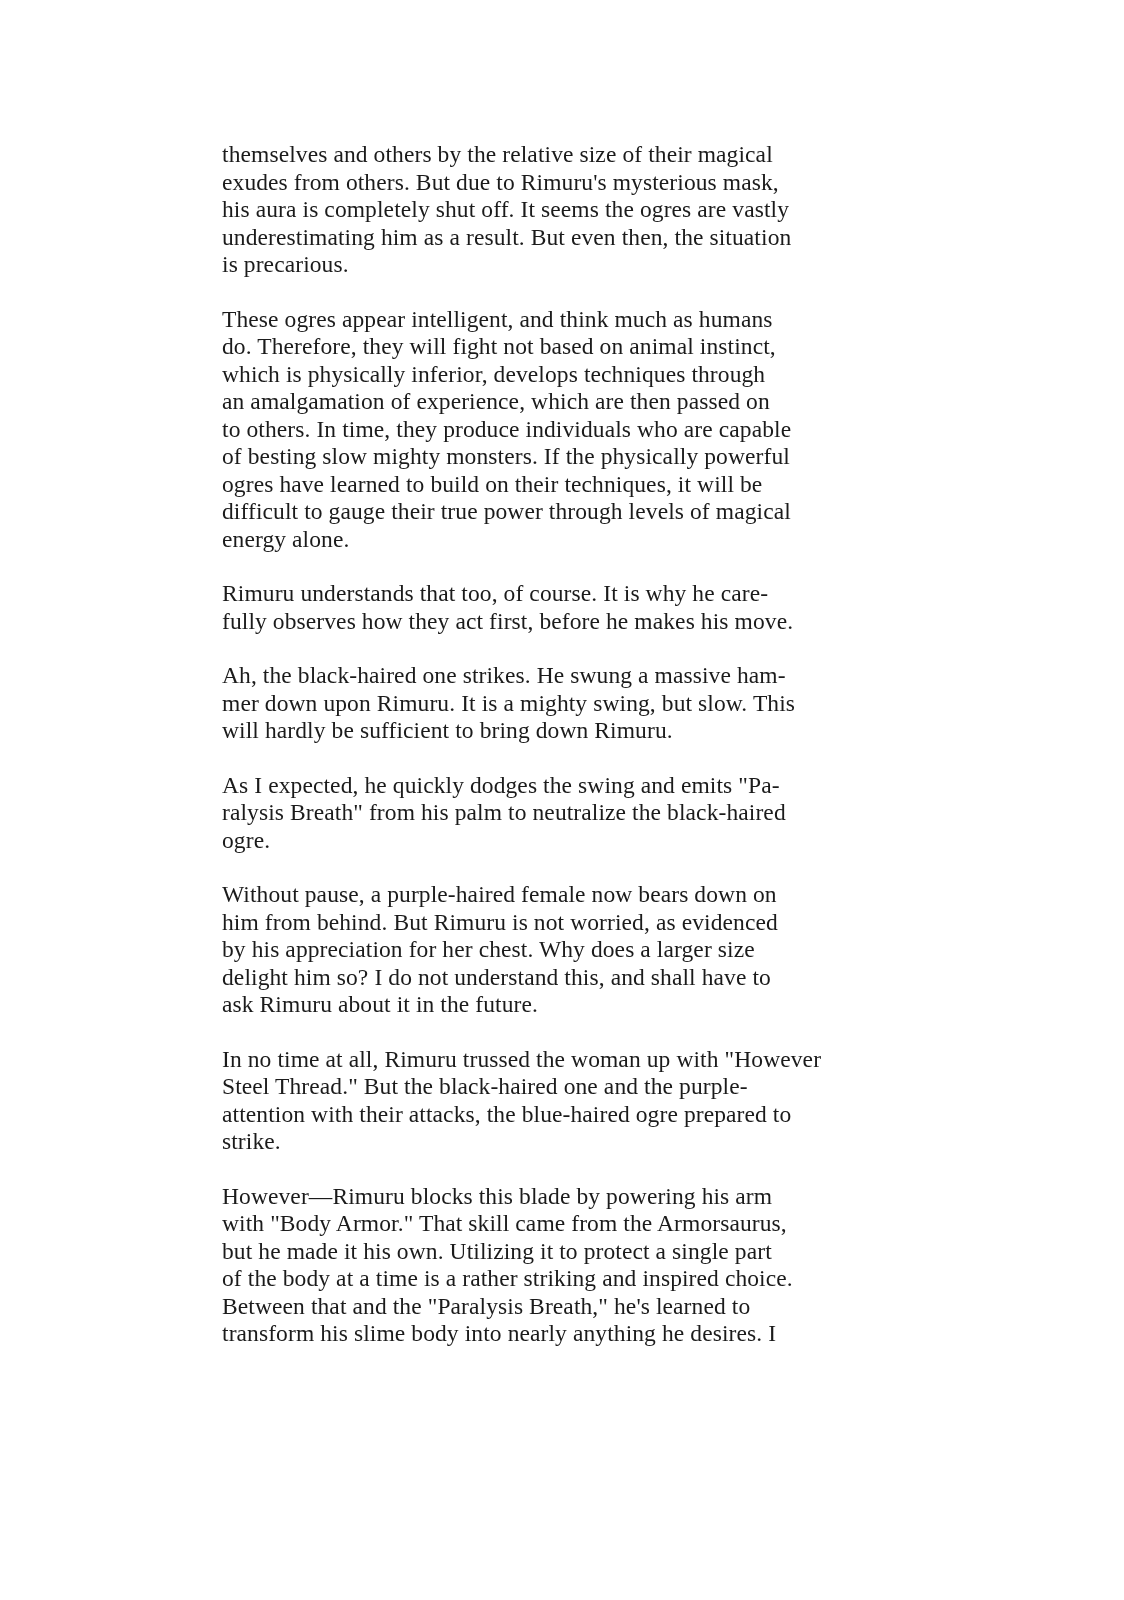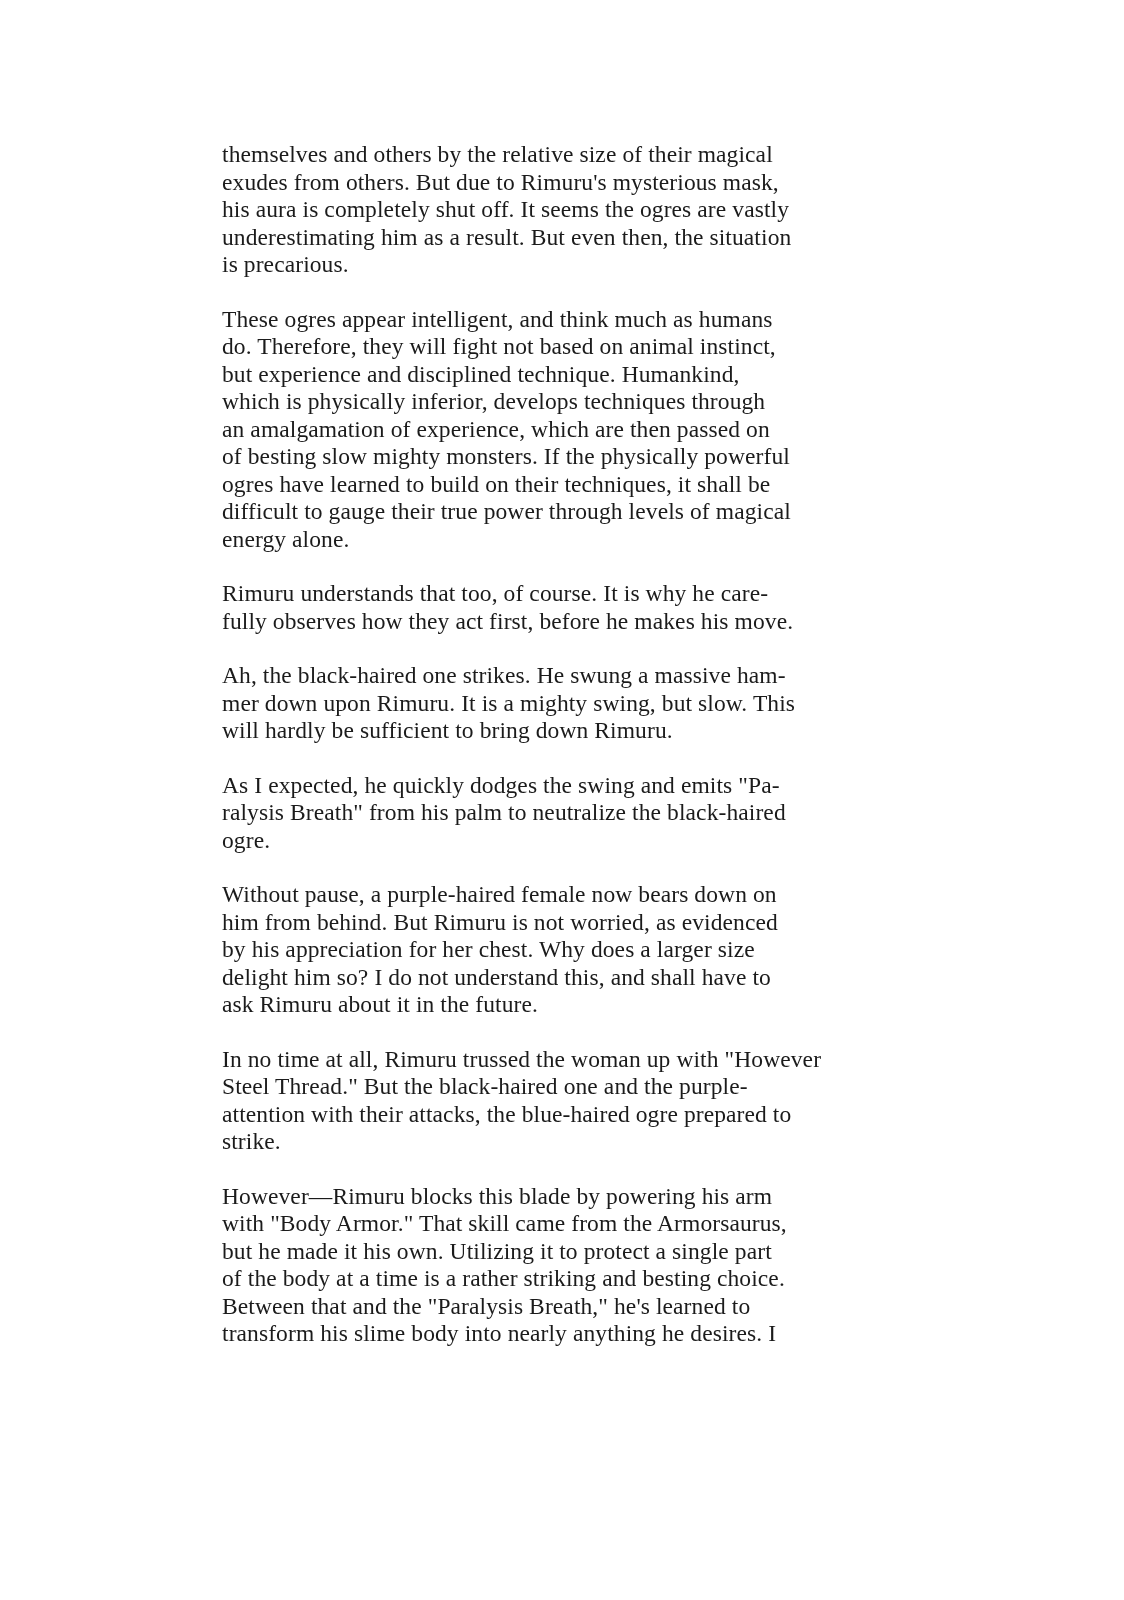--- a/index.html
+++ b/index.html
@@ -44,25 +44,25 @@
       <p class="para">
         <span class="line">themselves and others by the relative size of their magical</span>
         <span class="line">exudes from others. But due to Rimuru's mysterious mask,</span>
         <span class="line">his aura is completely shut off. It seems the ogres are vastly</span>
         <span class="line">underestimating him as a result. But even then, the situation</span>
         <span class="line">is precarious.</span>
       </p>
       <p class="para">
         <span class="line">These ogres appear intelligent, and think much as humans</span>
         <span class="line">do. Therefore, they will fight not based on animal instinct,</span>
-        <span class="line">but experience and disciplined technique. Humankind,</span>
         <span class="line">which is physically inferior, develops techniques through</span>
         <span class="line">an amalgamation of experience, which are then passed on</span>
+        <span class="line">to others. In time, they produce individuals who are capable</span>
         <span class="line">of besting slow mighty monsters. If the physically powerful</span>
-        <span class="line">ogres have learned to build on their techniques, it shall be</span>
+        <span class="line">ogres have learned to build on their techniques, it will be</span>
         <span class="line">difficult to gauge their true power through levels of magical</span>
         <span class="line">energy alone.</span>
       </p>
       <p class="para">
         <span class="line">Rimuru understands that too, of course. It is why he care-</span>
         <span class="line">fully observes how they act first, before he makes his move.</span>
       </p>
       <p class="para">
         <span class="line">Ah, the black-haired one strikes. He swung a massive ham-</span>
         <span class="line">mer down upon Rimuru. It is a mighty swing, but slow. This</span>
@@ -83,18 +83,18 @@
       <p class="para">
         <span class="line">In no time at all, Rimuru trussed the woman up with "However</span>
         <span class="line">Steel Thread." But the black-haired one and the purple-</span>
         <span class="line">attention with their attacks, the blue-haired ogre prepared to</span>
         <span class="line">strike.</span>
       </p>
       <p class="para">
         <span class="line">However—Rimuru blocks this blade by powering his arm</span>
         <span class="line">with "Body Armor." That skill came from the Armorsaurus,</span>
         <span class="line">but he made it his own. Utilizing it to protect a single part</span>
-        <span class="line">of the body at a time is a rather striking and besting choice.</span>
+        <span class="line">of the body at a time is a rather striking and inspired choice.</span>
         <span class="line">Between that and the "Paralysis Breath," he's learned to</span>
         <span class="line">transform his slime body into nearly anything he desires. I</span>
       </p>
     </main>
 </div>
 
 </body></html>

